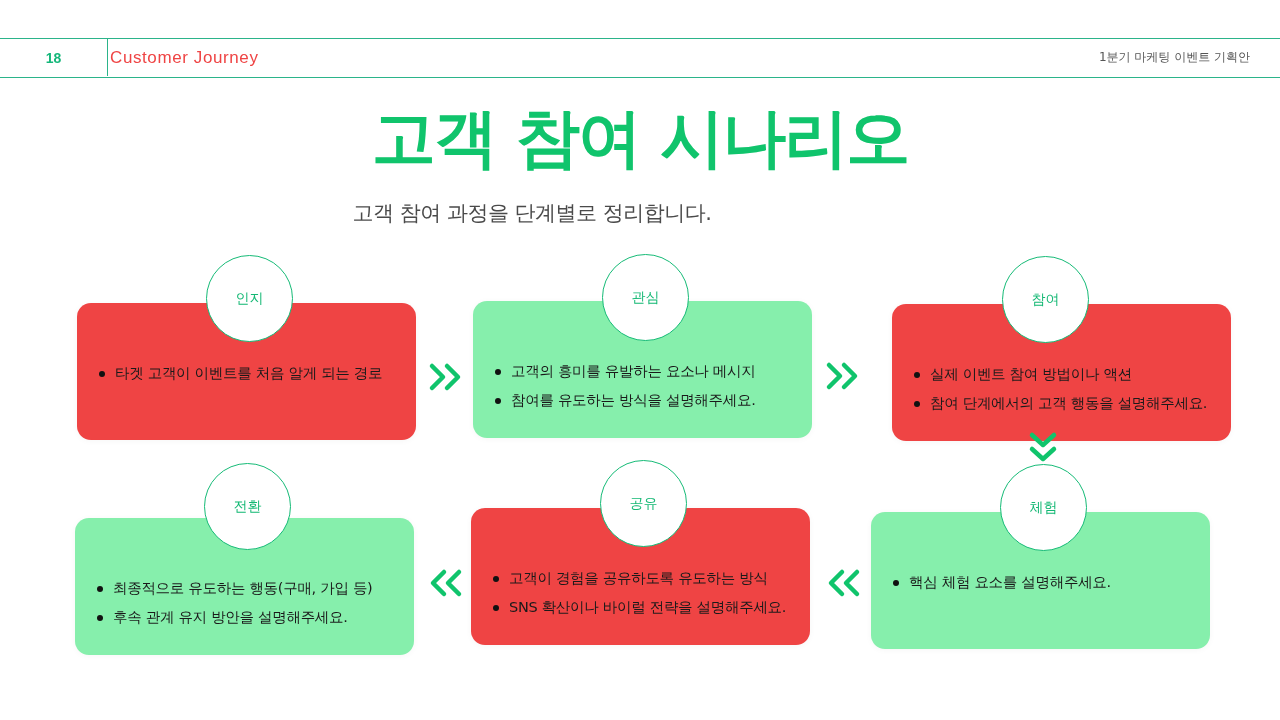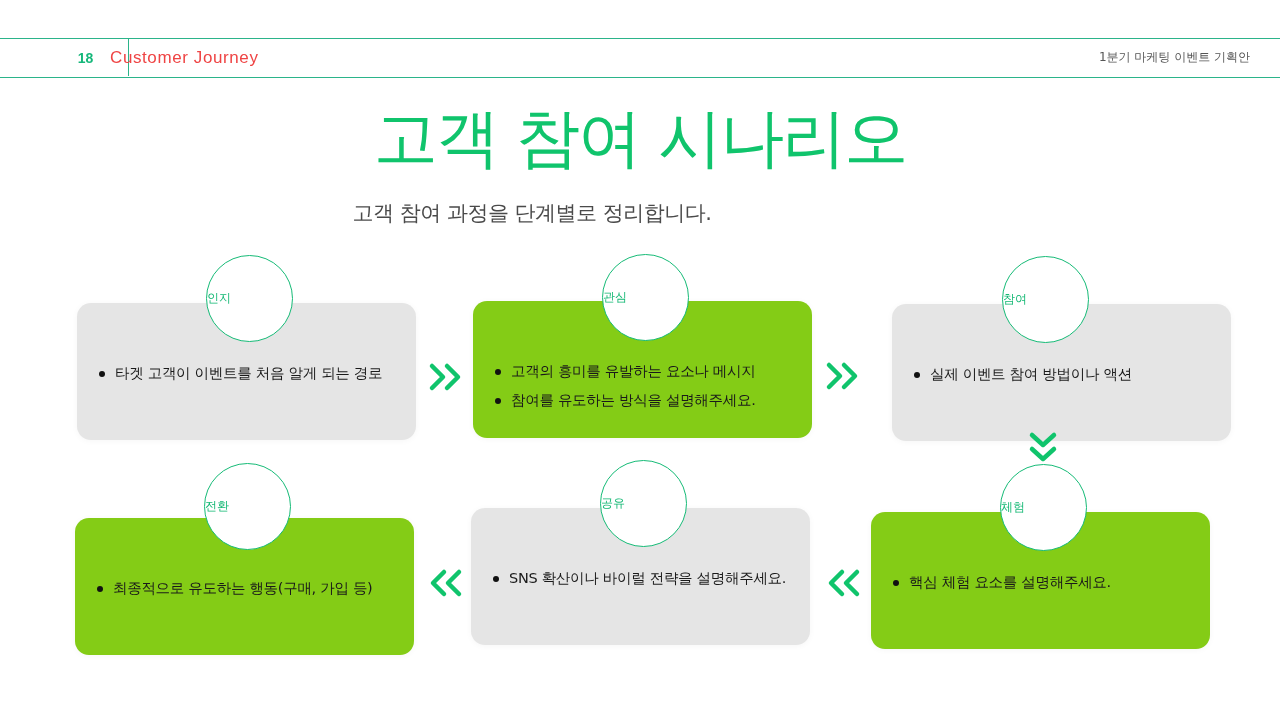--- a/index.html
+++ b/index.html
@@ -4,64 +4,63 @@
 <style>
   * { box-sizing: border-box; margin: 0; padding: 0; }
   html, body { width: 1280px; height: 720px; overflow: hidden; background: #ffffff; }
   body { position: relative; font-family: "DejaVu Sans", "Liberation Sans", sans-serif; color: #222; }
 
   .header {
     position: absolute; left: 0; top: 38px; width: 1280px; height: 40px;
     border-top: 1.5px solid #2bb48a; border-bottom: 1.5px solid #2bb48a;
   }
   .header .page-num {
-    position: absolute; left: 0; top: 0; width: 86px; height: 37px;
+    position: absolute; left: 0; top: 0; width: 108px; height: 37px;
     display: flex; align-items: center; justify-content: center;
     font-family: "Liberation Sans", sans-serif; font-weight: bold; font-size: 14px; color: #15b77a;
     border-right: 1.5px solid #2bb48a;
-    margin-left: 43px;
   }
   .header .section {
     position: absolute; left: 110px; top: 0; height: 37px; display: flex; align-items: center;
     font-family: "Liberation Sans", sans-serif; font-size: 17px; letter-spacing: 0.6px; color: #ef4444;
   }
   .header .doc-title {
     position: absolute; right: 30px; top: 0; height: 37px; display: flex; align-items: center;
     font-size: 12px; color: #555;
   }
 
   .title {
     position: absolute; left: 0; top: 98px; width: 1280px; text-align: center;
-    font-size: 64px; font-weight: normal; color: #10c46c; letter-spacing: -2px; line-height: 80px;
+    font-size: 64px; font-weight: bold; color: #10c46c; letter-spacing: -2px; line-height: 80px;
   }
   .subtitle {
     position: absolute; left: 0; top: 198px; width: 1064px; text-align: center;
     font-size: 21px; color: #4a4a4a; line-height: 30px; letter-spacing: -0.5px;
   }
 
   .card {
     position: absolute; width: 339px; height: 137px; border-radius: 14px;
     box-shadow: 0 1px 6px rgba(0,0,0,0.04);
   }
-  .card.grey { background: #e5e5e5; }
-  .card.green { background: #84cc16; }
+  .card.grey { background: #ef4444; }
+  .card.green { background: #86efac; }
   .card ul { list-style: none; position: absolute; left: 22px; top: 56px; }
   .card li {
     position: relative; padding-left: 16px; font-size: 14.5px; line-height: 29px; color: #1a1a1a;
     letter-spacing: -0.3px; white-space: nowrap;
   }
   .card li::before {
     content: ""; position: absolute; left: 0; top: 12px; width: 6px; height: 6px; border-radius: 50%; background: #111;
   }
 
   .circle {
     position: absolute; width: 87px; height: 87px; border-radius: 50%;
     background: #ffffff; border: 1.5px solid #16bb77;
-    display: flex; align-items: center; justify-content: flex-start;
-    font-size: 12px; color: #14b874; z-index: 2;
+    display: flex; align-items: center; justify-content: center;
+    font-size: 14px; color: #14b874; z-index: 2;
   }
 
   .arrow { position: absolute; z-index: 3; }
   .arrow svg { display: block; }
 </style>
 </head>
 <body>
 
 <div class="header">
   <div class="page-num">18</div>
@@ -87,37 +86,40 @@
     <li>참여를 유도하는 방식을 설명해주세요.</li>
   </ul>
 </div>
 <div class="circle" style="left:602px; top:254px;">
   <span>관심</span>
 </div>
 
 <div class="card grey" style="left:892px; top:304px;">
   <ul>
     <li>실제 이벤트 참여 방법이나 액션</li>
+    <li>참여 단계에서의 고객 행동을 설명해주세요.</li>
   </ul>
 </div>
 <div class="circle" style="left:1002px; top:256px;">
   <span>참여</span>
 </div>
 
 <div class="card green" style="left:75px; top:518px;padding-left:38px;">
   <ul>
     <li>최종적으로 유도하는 행동(구매, 가입 등)</li>
+    <li>후속 관계 유지 방안을 설명해주세요.</li>
   </ul>
 </div>
 <div class="circle" style="left:204px; top:463px;">
   <span>전환</span>
 </div>
 
 <div class="card grey" style="left:471px; top:508px;">
   <ul>
+    <li>고객이 경험을 공유하도록 유도하는 방식</li>
     <li>SNS 확산이나 바이럴 전략을 설명해주세요.</li>
   </ul>
 </div>
 <div class="circle" style="left:600px; top:460px;">
   <span>공유</span>
 </div>
 
 <div class="card green" style="left:871px; top:512px;">
   <ul>
     <li>핵심 체험 요소를 설명해주세요.</li>

